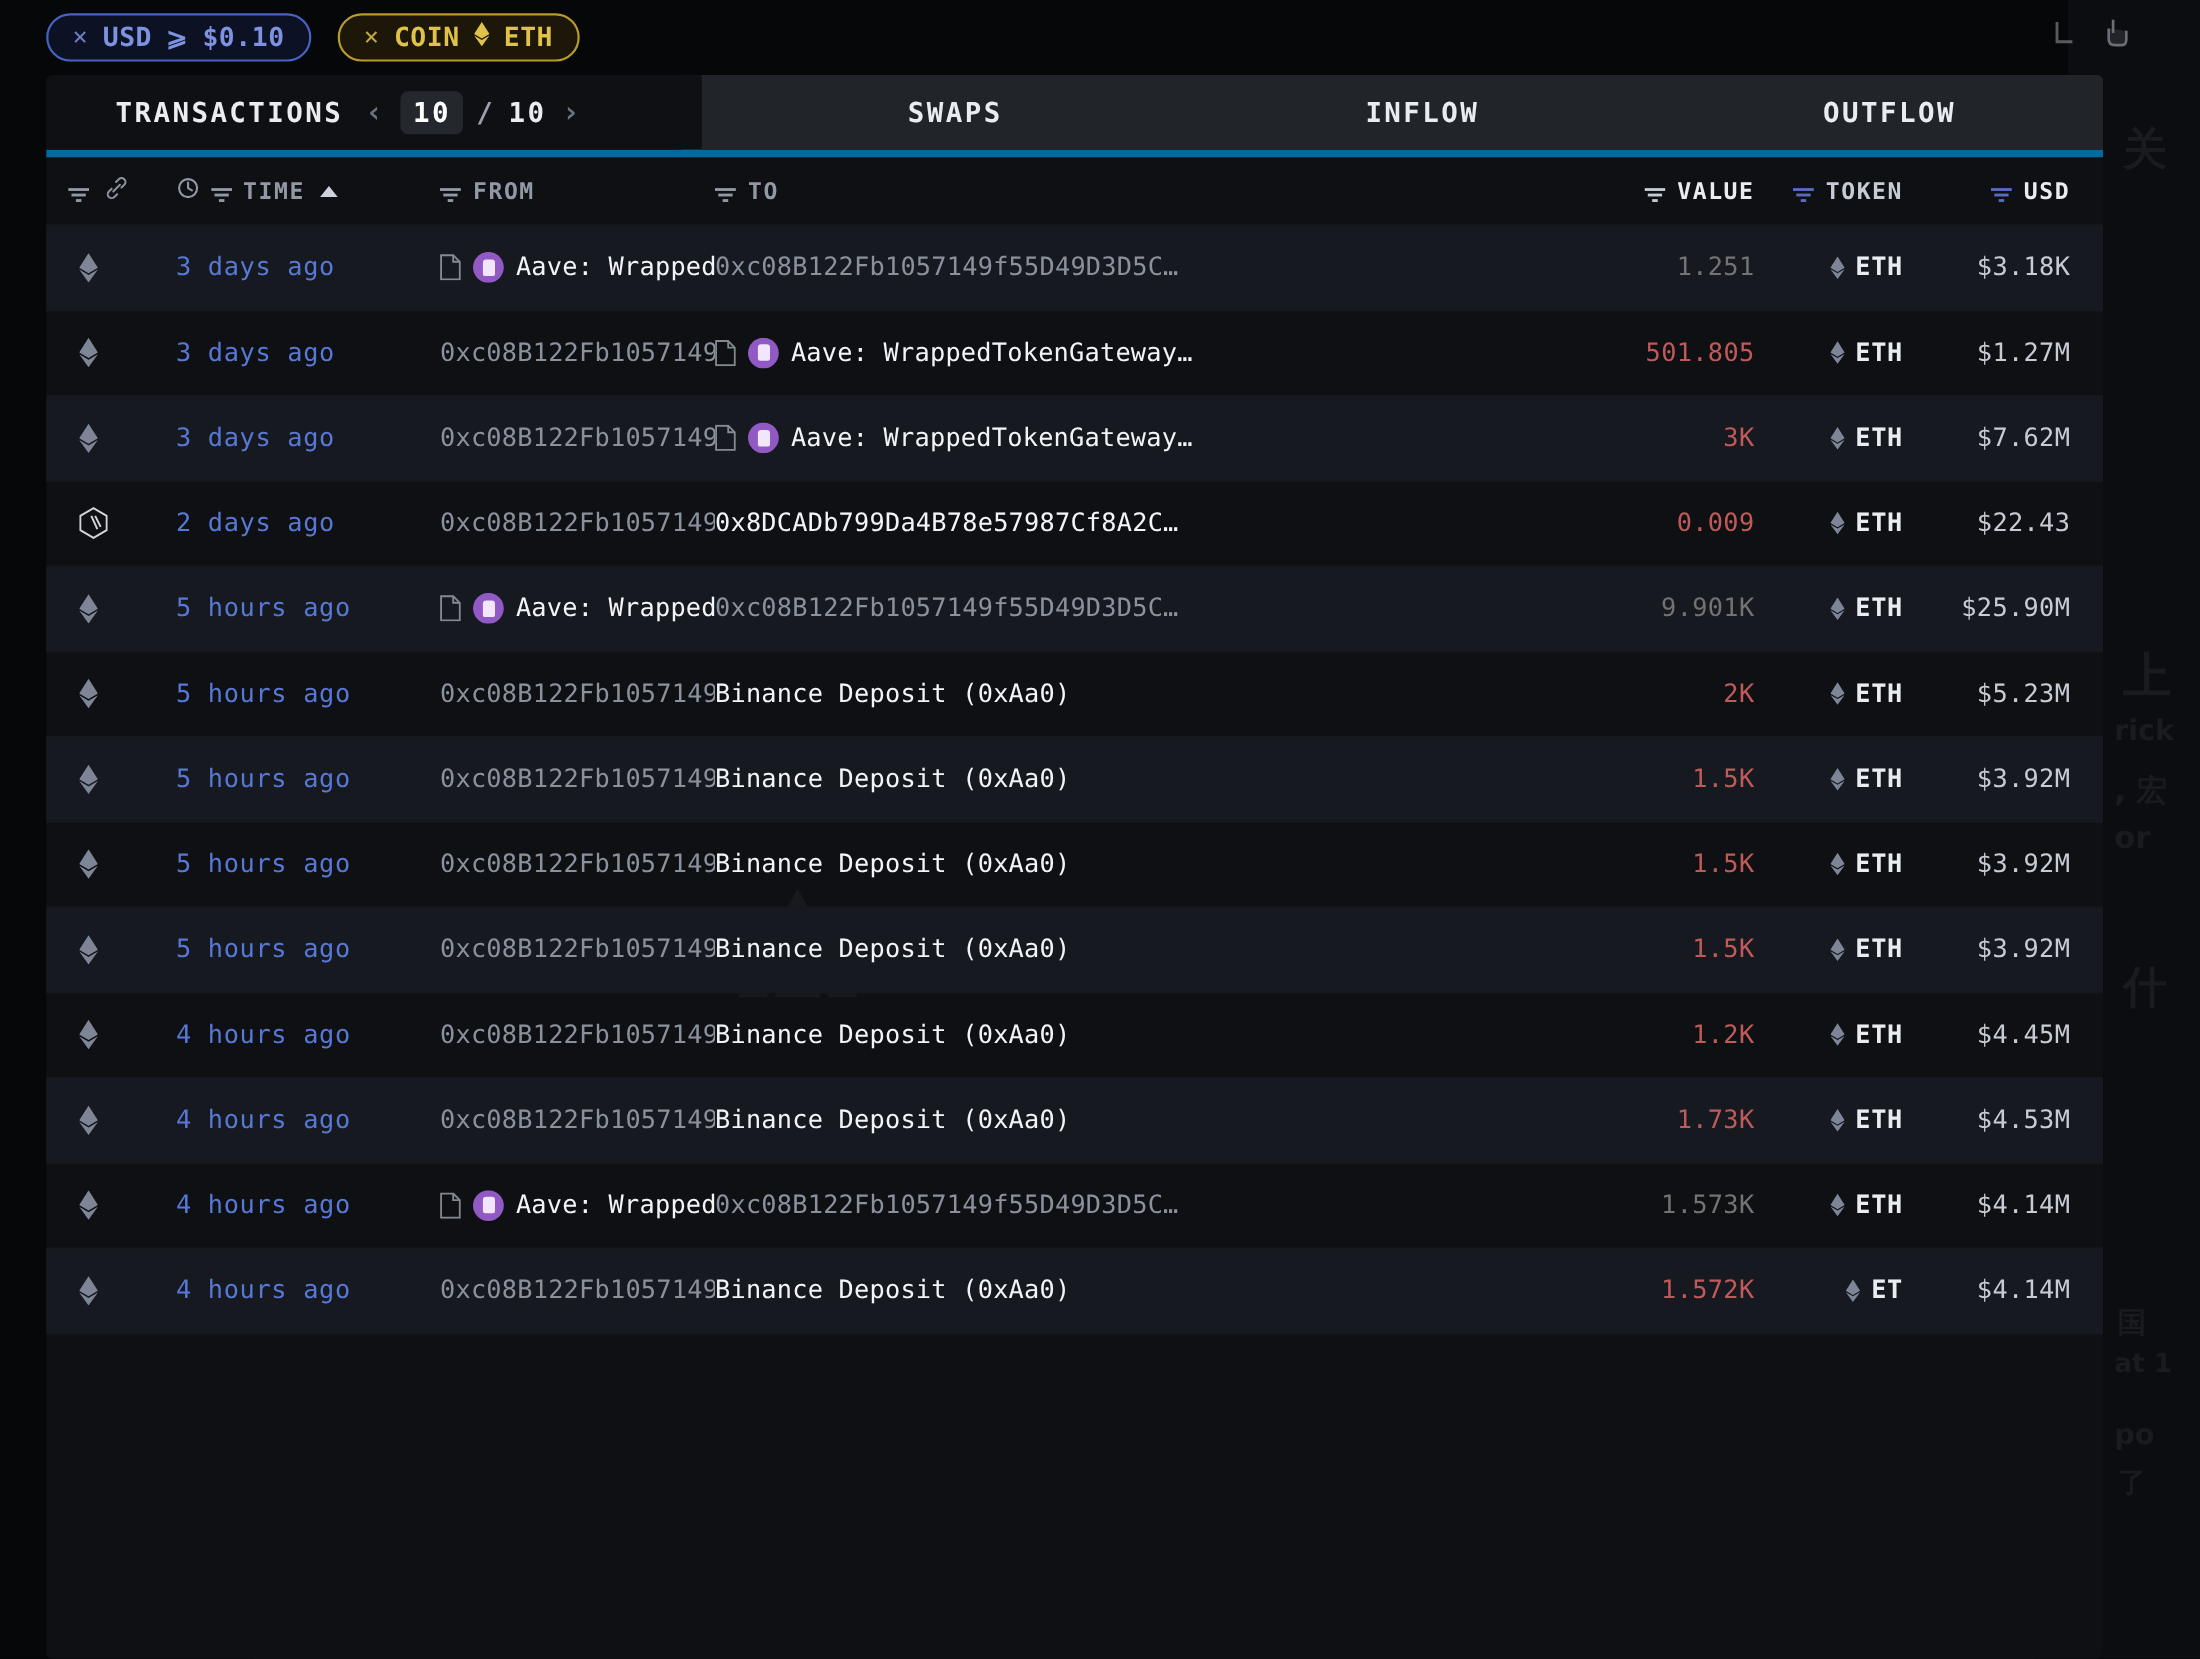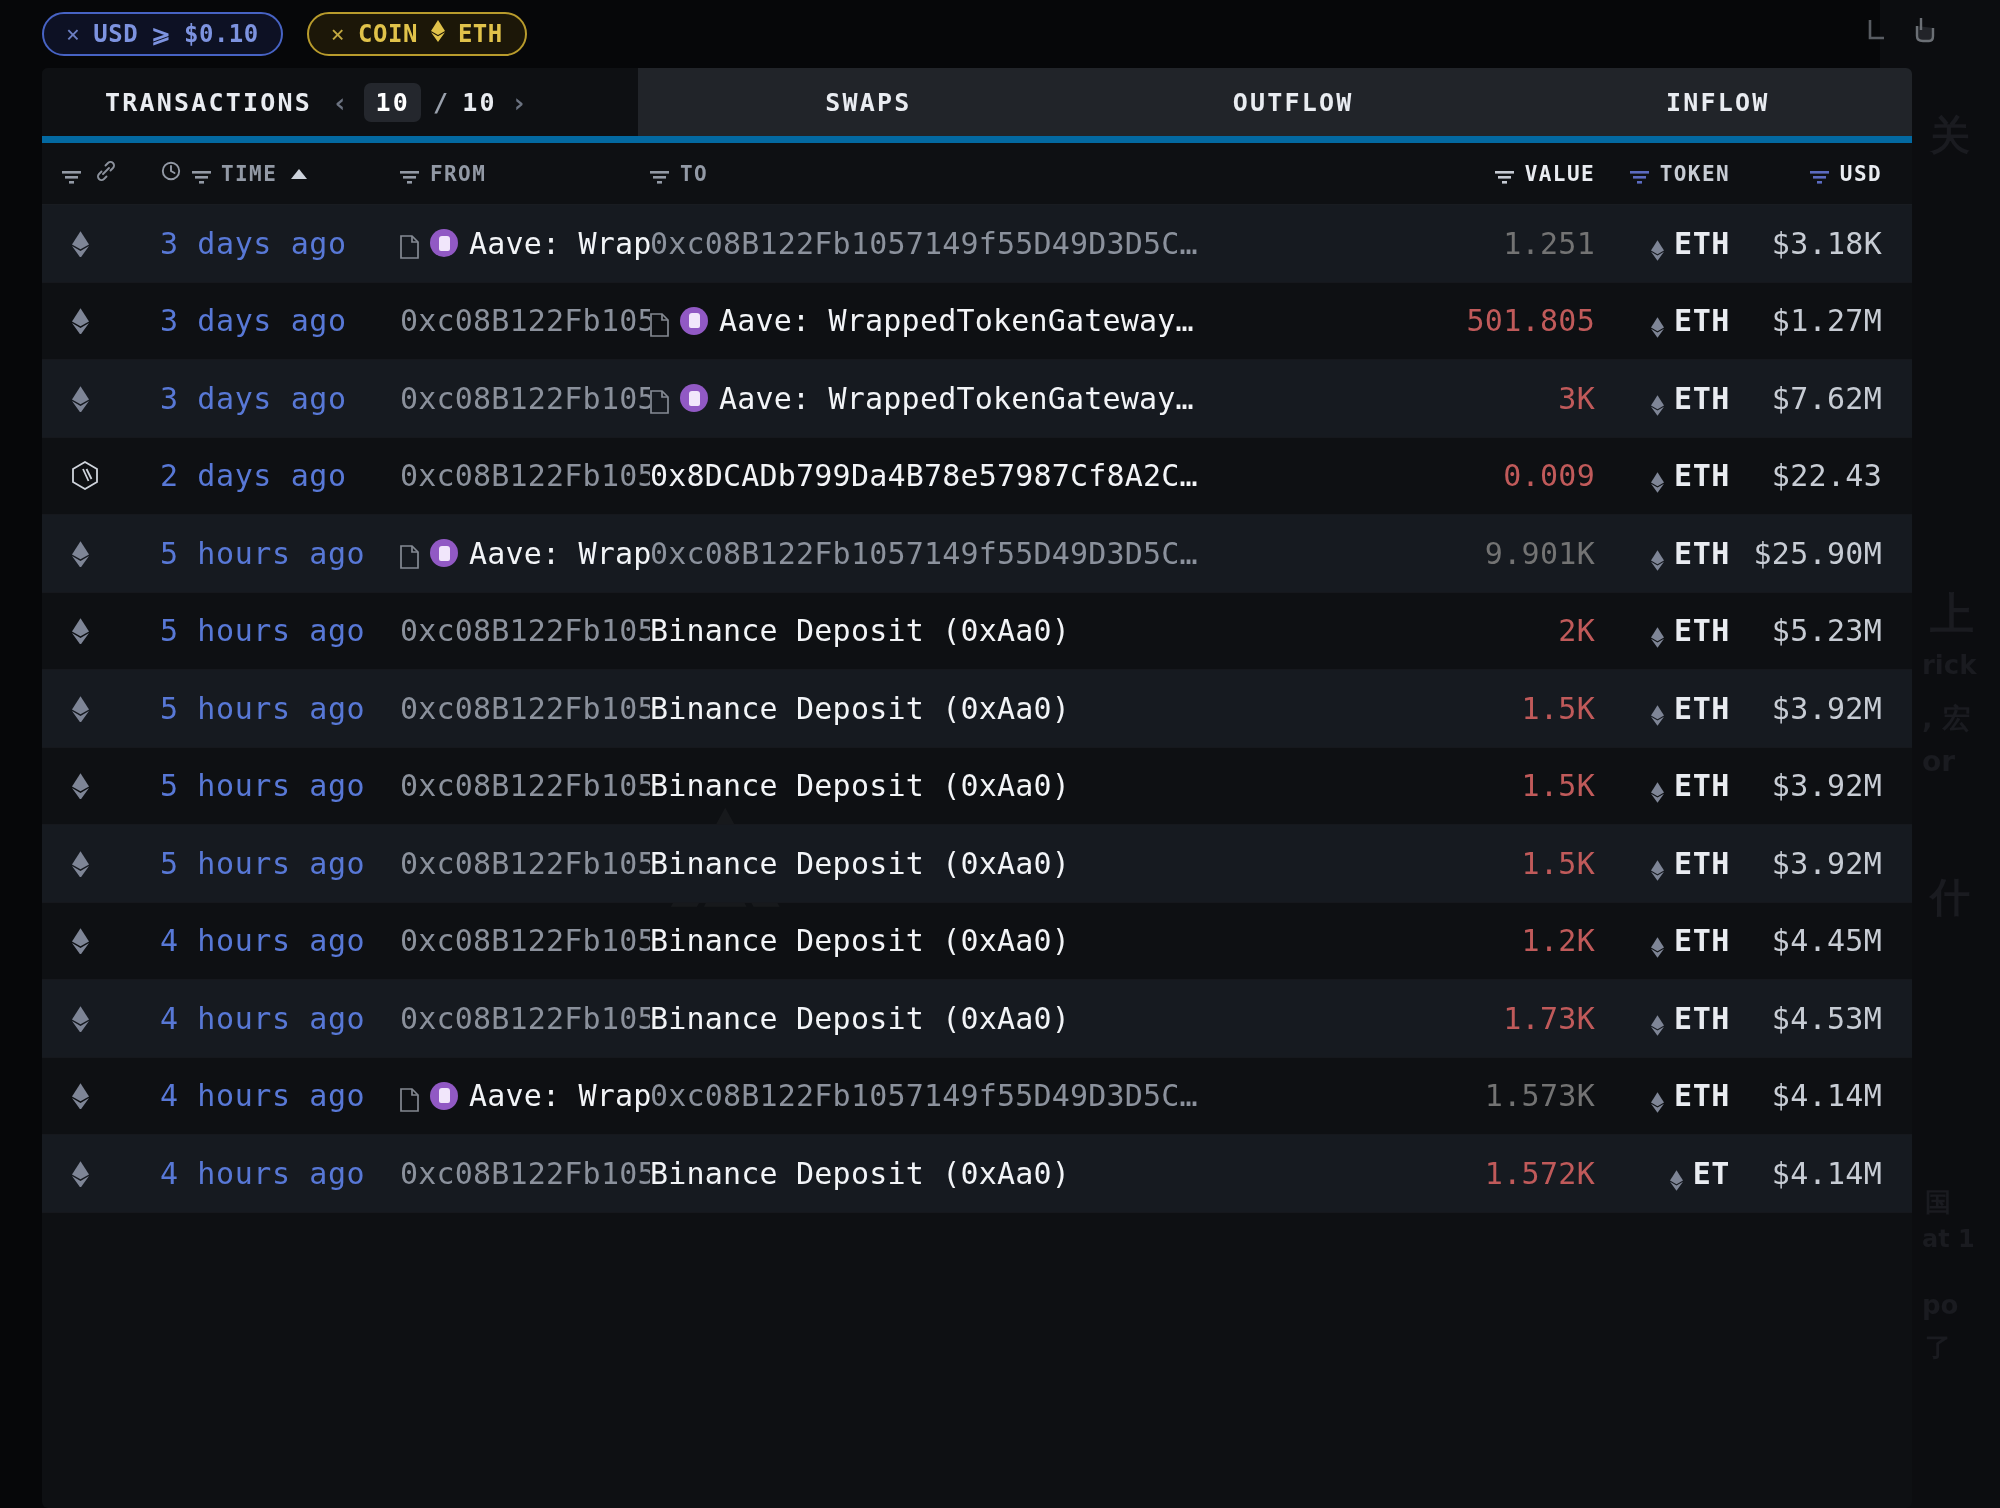--- a/index.html
+++ b/index.html
@@ -123,21 +123,21 @@
     opacity: .035; pointer-events: none; z-index: 1;
   }
   .wm-text { font-size: 86px; font-weight: bold; letter-spacing: 9px; color: #ffffff;
              font-family: "DejaVu Sans", "Liberation Sans", sans-serif; }
 
   
   .rows { position: relative; z-index: 2; }
   .row {
     display: flex; align-items: center;
     height: 77.5px;
-    font-size: 30px;
+    font-size: 23px;
     border-bottom: 1px solid #16181d;
   }
   .row.alt { background: #161a20; }
   .cell { display: flex; align-items: center; overflow: hidden; }
   .c-chain { width: 118px; padding-left: 30px; }
   .c-time { width: 240px; color: #5878d6; gap: 9px; letter-spacing: .6px; }
   .c-from { flex: 1; gap: 11px; min-width: 0; }
   .c-to { width: 745px; gap: 11px; min-width: 0; }
   .c-value { width: 200px; justify-content: flex-end; letter-spacing: .3px; }
   .c-token { width: 135px; justify-content: flex-end; gap: 10px; color: #e9ecf1; font-weight: bold; letter-spacing: .6px; }
@@ -220,22 +220,22 @@
       <span class="pager">
         <span class="pg-arrow">‹</span>
         <span class="pg-cur">10</span>
         <span class="pg-sep">/</span>
         <span class="pg-tot">10</span>
         <span class="pg-arrow">›</span>
       </span>
     </div>
     <div class="tab-rest">
       <div class="tab">SWAPS</div>
+      <div class="tab">INFLOW</div>
       <div class="tab">OUTFLOW</div>
-      <div class="tab">INFLOW</div>
     </div>
   </div>
 
   <div class="colhead">
     <div class="ch ch-chain">
       <span class="funnel">
         <svg width="19" height="15" viewBox="0 0 19 15">
             <rect x="0" y="1" width="19" height="2.6" fill="#9299a5"></rect>
             <rect x="3" y="6" width="13" height="2.6" fill="#9299a5"></rect>
             <rect x="7" y="11" width="5" height="2.6" fill="#9299a5"></rect>

